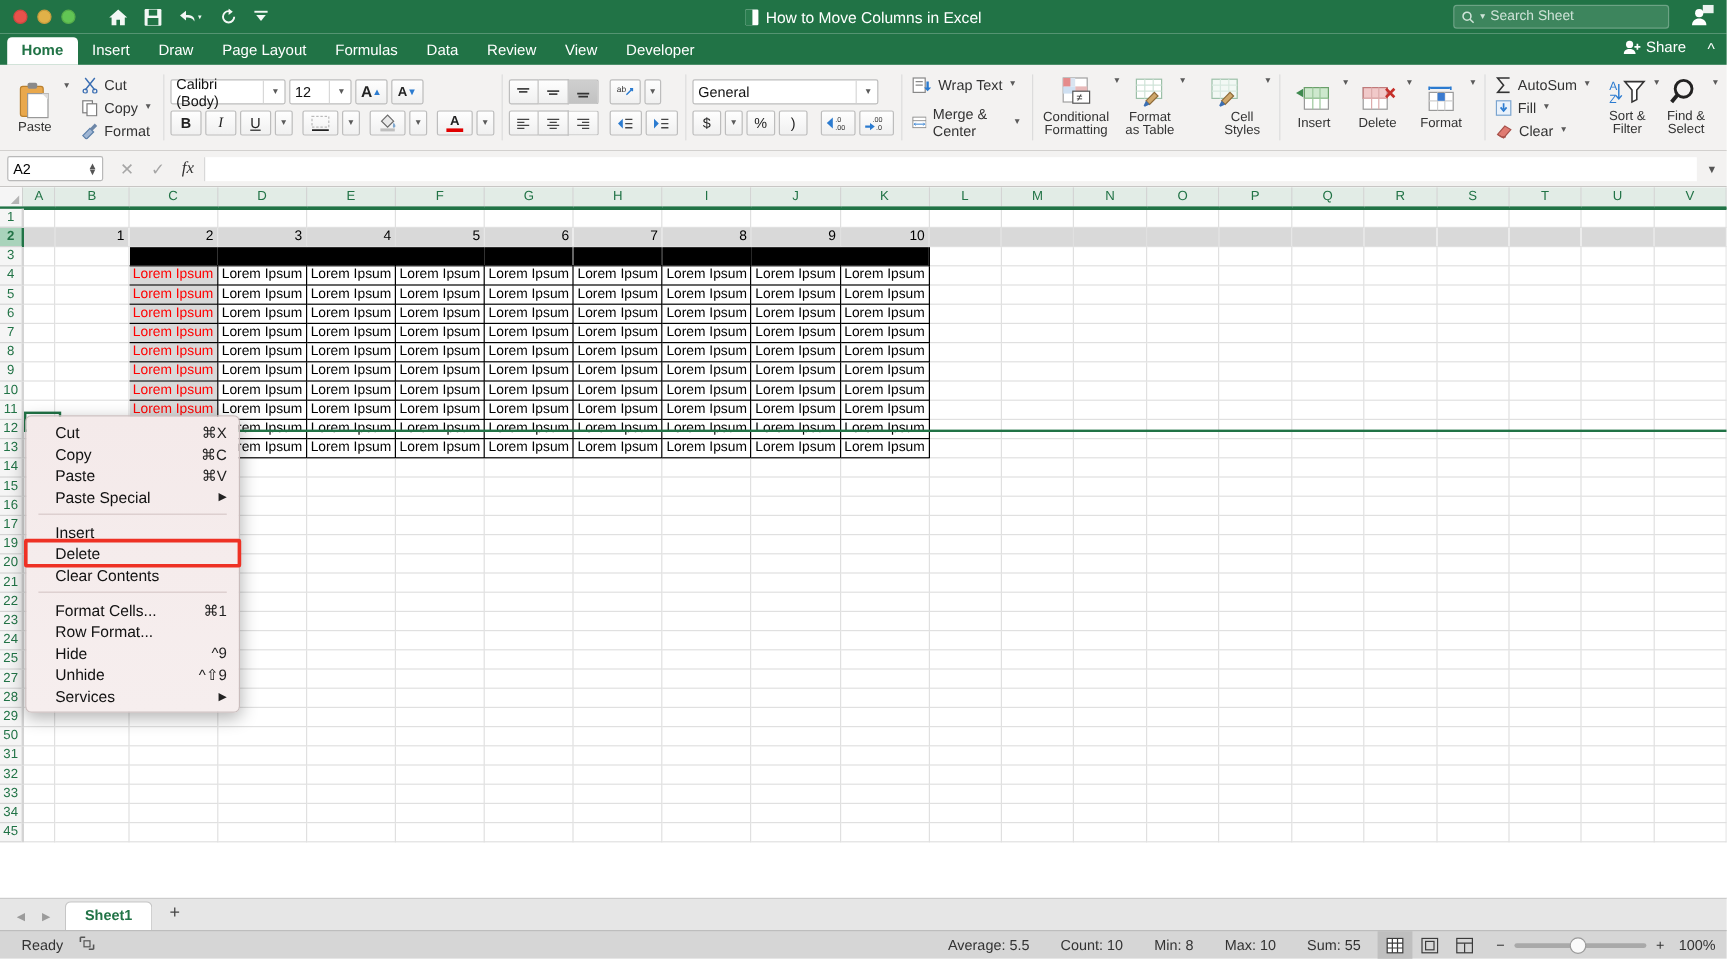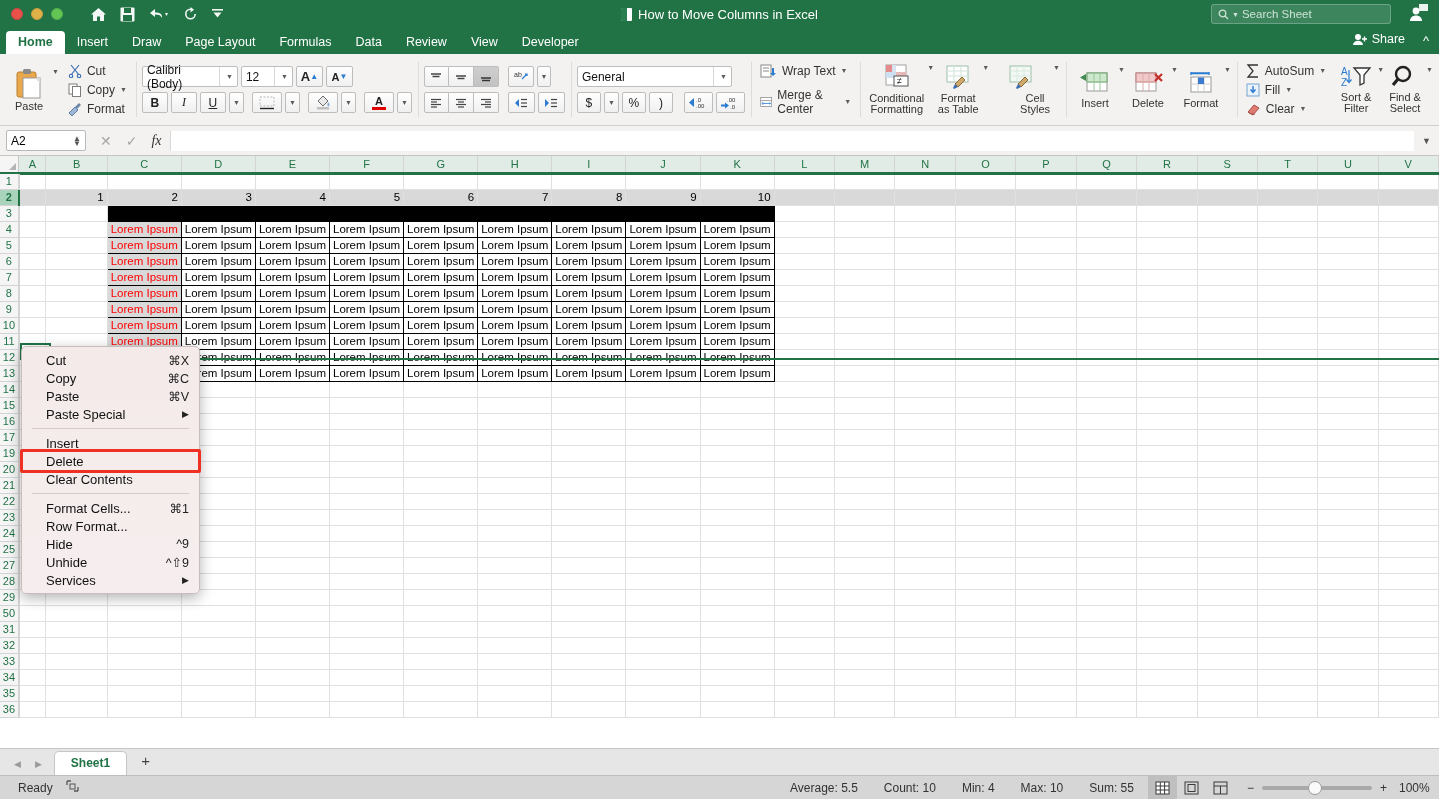--- a/index.html
+++ b/index.html
@@ -1525,46 +1525,21 @@
           <td class="cell" style="width:71px"></td>
           <td class="cell" style="width:71px"></td>
           <td class="cell" style="width:71px"></td>
           <td class="cell" style="width:71px"></td>
           <td class="cell" style="width:71px"></td>
           <td class="cell" style="width:71px"></td>
           <td class="cell" style="width:71px"></td>
           <td class="cell" style="width:71px"></td>
         </tr>
         <tr>
-          <td class="rowh">35</td>
-          <td class="cell" style="width:31px"></td>
-          <td class="cell" style="width:71px"></td>
-          <td class="cell" style="width:71px"></td>
-          <td class="cell" style="width:71px"></td>
-          <td class="cell" style="width:71px"></td>
-          <td class="cell" style="width:71px"></td>
-          <td class="cell" style="width:71px"></td>
-          <td class="cell" style="width:71px"></td>
-          <td class="cell" style="width:71px"></td>
-          <td class="cell" style="width:71px"></td>
-          <td class="cell" style="width:71px"></td>
-          <td class="cell" style="width:71px"></td>
-          <td class="cell" style="width:71px"></td>
-          <td class="cell" style="width:71px"></td>
-          <td class="cell" style="width:71px"></td>
-          <td class="cell" style="width:71px"></td>
-          <td class="cell" style="width:71px"></td>
-          <td class="cell" style="width:71px"></td>
-          <td class="cell" style="width:71px"></td>
-          <td class="cell" style="width:71px"></td>
-          <td class="cell" style="width:71px"></td>
-          <td class="cell" style="width:71px"></td>
-        </tr>
-        <tr>
-          <td class="rowh">36</td>
+          <td class="rowh">45</td>
           <td class="cell" style="width:31px"></td>
           <td class="cell" style="width:71px"></td>
           <td class="cell" style="width:71px"></td>
           <td class="cell" style="width:71px"></td>
           <td class="cell" style="width:71px"></td>
           <td class="cell" style="width:71px"></td>
           <td class="cell" style="width:71px"></td>
           <td class="cell" style="width:71px"></td>
           <td class="cell" style="width:71px"></td>
           <td class="cell" style="width:71px"></td>
@@ -1653,21 +1628,21 @@
     <span>
       <svg width="15" height="14" viewBox="0 0 15 14">
           <path d="M2 2h4M2 2v4M13 12H9M13 12V8" stroke="#555" stroke-width="1.3" fill="none"></path>
           <rect x="5" y="5" width="5" height="5" fill="none" stroke="#555"></rect>
         </svg>
     </span>
   </div>
   <div class="sb-stats">
     <span>Average: 5.5</span>
     <span>Count: 10</span>
-    <span>Min: 4</span>
+    <span>Min: 8</span>
     <span>Max: 10</span>
     <span>Sum: 55</span>
   </div>
   <div class="viewbtns">
     <div class="vb act">
       <svg width="15" height="14" viewBox="0 0 15 14">
           <rect x="1" y="1" width="13" height="12" fill="#fff" stroke="#3b3b3b"></rect>
           <g stroke="#3b3b3b">
             <line x1="1" y1="5" x2="14" y2="5"></line>
             <line x1="1" y1="9" x2="14" y2="9"></line>

